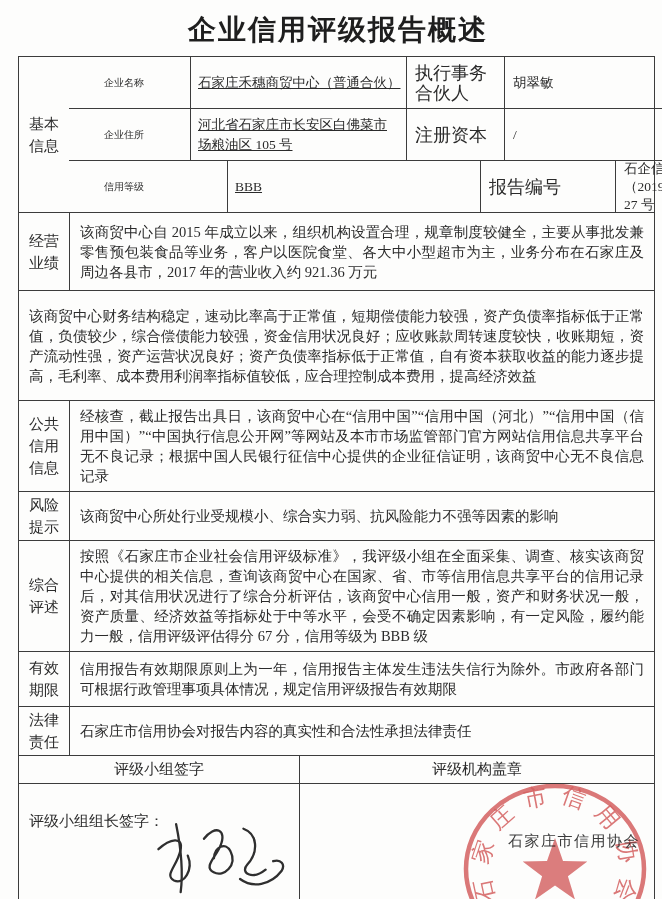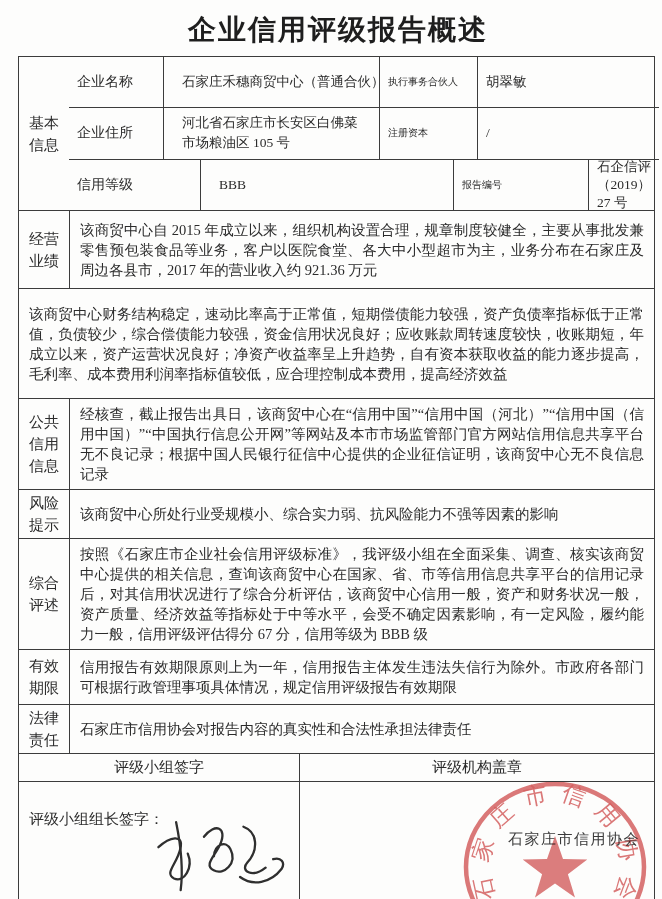--- a/index.html
+++ b/index.html
@@ -33,23 +33,23 @@
   }
   .row{display:flex;border-top:1px solid var(--border);}
   .row:first-child{border-top:none;}
   .cell{border-left:1px solid var(--border);display:flex;align-items:center;}
   .cell:first-child{border-left:none;}
   .col-sec{
     width:50px;flex:none;
     justify-content:center;text-align:center;
     font-size:15px;line-height:22px;padding:2px 7px;
   }
-  .col-flabel{width:94px;flex:none;font-size:14px;padding:3px 8px;}
-  .col-val1{width:216px;flex:none;font-size:13.5px;padding:3px 18px;line-height:20px;}
-  .col-flabel2{width:98px;flex:none;font-size:10px;padding:3px 8px;line-height:20px;}
+  .col-flabel{width:94px;flex:none;font-size:10px;padding:3px 8px;margin-left:27px;}
+  .col-val1{width:216px;flex:none;font-size:13.5px;padding:3px 7px;line-height:20px;text-decoration:underline;}
+  .col-flabel2{width:98px;flex:none;font-size:18px;padding:3px 8px;line-height:20px;}
   .col-val2{flex:1;font-size:13.5px;padding:3px 8px;}
   .nowrap{white-space:nowrap;overflow:hidden;}
   .basic-right{flex:1;display:flex;flex-direction:column;}
   .basic-sub{display:flex;border-top:1px solid var(--border);flex:1;}
   .basic-sub:first-child{border-top:none;}
   .basic-sub .cell:first-child{border-left:none;}
   .r-b1{min-height:44px;}
   .r-b2{min-height:48px;}
   .r-b3{min-height:26px;gap:37px;}
   .col-text{
@@ -111,21 +111,21 @@
       </div>
     </div>
   </div>
 
   <div class="row s-jy">
     <div class="cell col-sec">经营业绩</div>
     <div class="cell col-text">该商贸中心自 2015 年成立以来，组织机构设置合理，规章制度较健全，主要从事批发兼零售预包装食品等业务，客户以医院食堂、各大中小型超市为主，业务分布在石家庄及周边各县市，2017 年的营业收入约 921.36 万元</div>
   </div>
 
   <div class="row s-cw">
-    <div class="cell col-text">该商贸中心财务结构稳定，速动比率高于正常值，短期偿债能力较强，资产负债率指标低于正常值，负债较少，综合偿债能力较强，资金信用状况良好；应收账款周转速度较快，收账期短，年成立以来，资产运营状况良好；净资产收益率呈上升趋势，自有资本获取收益的能力逐步提高，毛利率、成本费用利润率指标值较低，应合理控制成本费用，提高经济效益</div>
+    <div class="cell col-text">该商贸中心财务结构稳定，速动比率高于正常值，短期偿债能力较强，资产负债率指标低于正常值，负债较少，综合偿债能力较强，资金信用状况良好；应收账款周转速度较快，收账期短，资产流动性强，资产运营状况良好；资产负债率指标低于正常值，自有资本获取收益的能力逐步提高，毛利率、成本费用利润率指标值较低，应合理控制成本费用，提高经济效益</div>
   </div>
 
   <div class="row s-gg">
     <div class="cell col-sec">公共信用信息</div>
     <div class="cell col-text">经核查，截止报告出具日，该商贸中心在“信用中国”“信用中国（河北）”“信用中国（信用中国）”“中国执行信息公开网”等网站及本市市场监管部门官方网站信用信息共享平台无不良记录；根据中国人民银行征信中心提供的企业征信证明，该商贸中心无不良信息记录</div>
   </div>
 
   <div class="row s-fx">
     <div class="cell col-sec">风险提示</div>
     <div class="cell col-text">该商贸中心所处行业受规模小、综合实力弱、抗风险能力不强等因素的影响</div>

